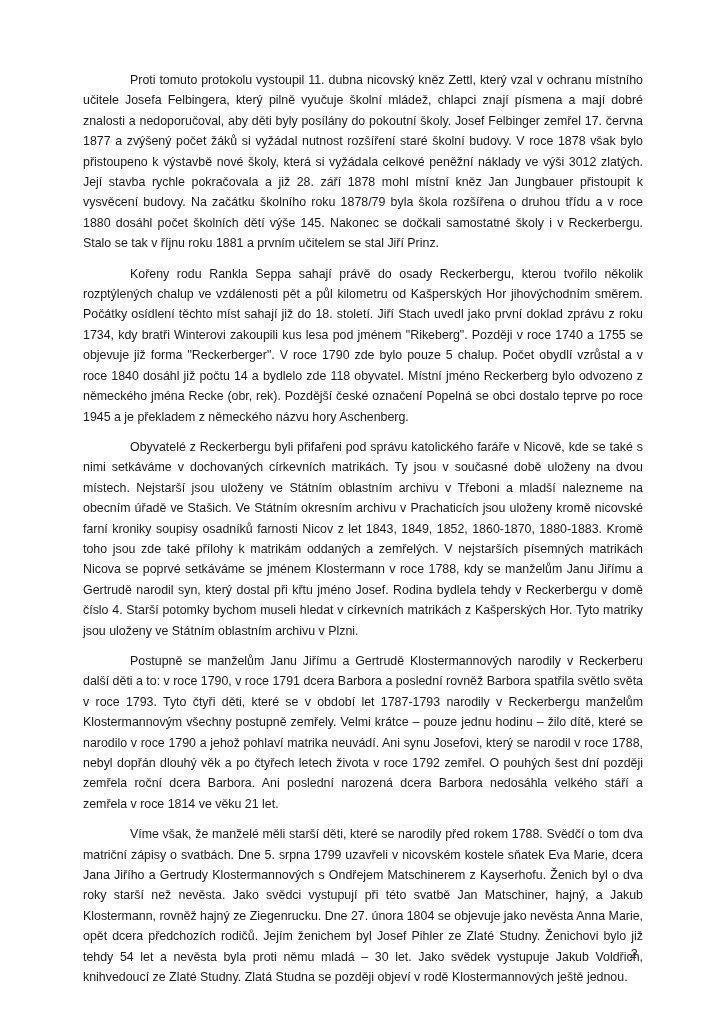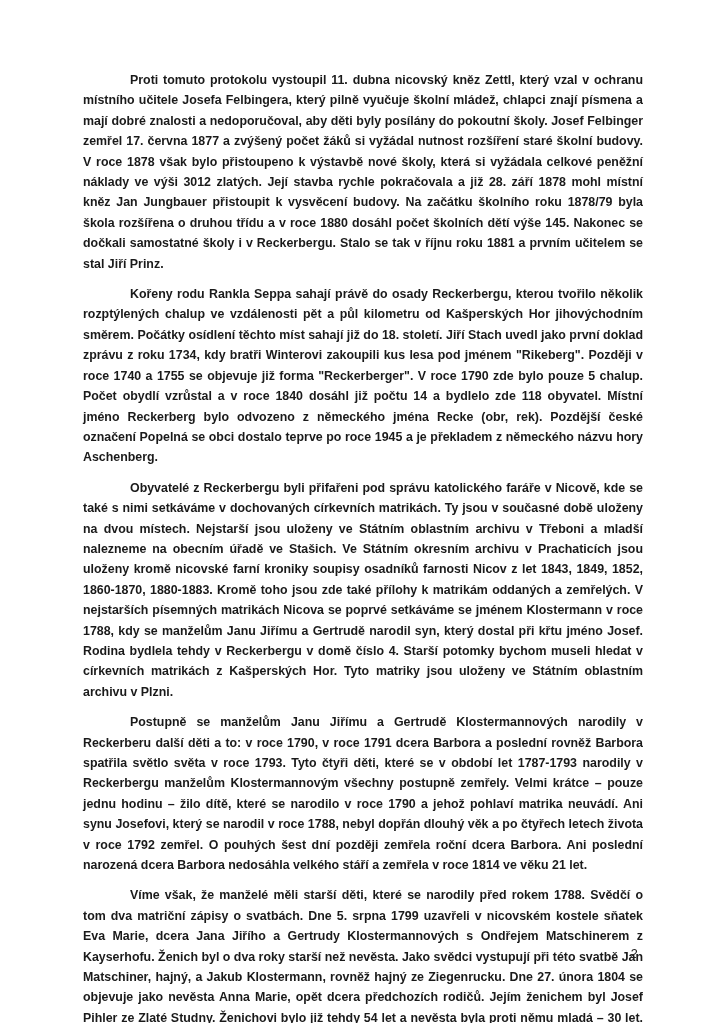--- a/index.html
+++ b/index.html
@@ -23,21 +23,20 @@
     line-height: 20.4px;
     color: #1a1a1a;
   }
   .para {
     margin: 0 0 10px 0;
     text-align: justify;
     text-indent: 0;
   }
   .para.indent {
     text-indent: 47px;
-    font-weight: bold;
   }
   .page-number {
     position: absolute;
     left: 630px;
     top: 946px;
     font-family: "Liberation Sans", sans-serif;
     font-style: italic;
     font-size: 13px;
     color: #222222;
   }

